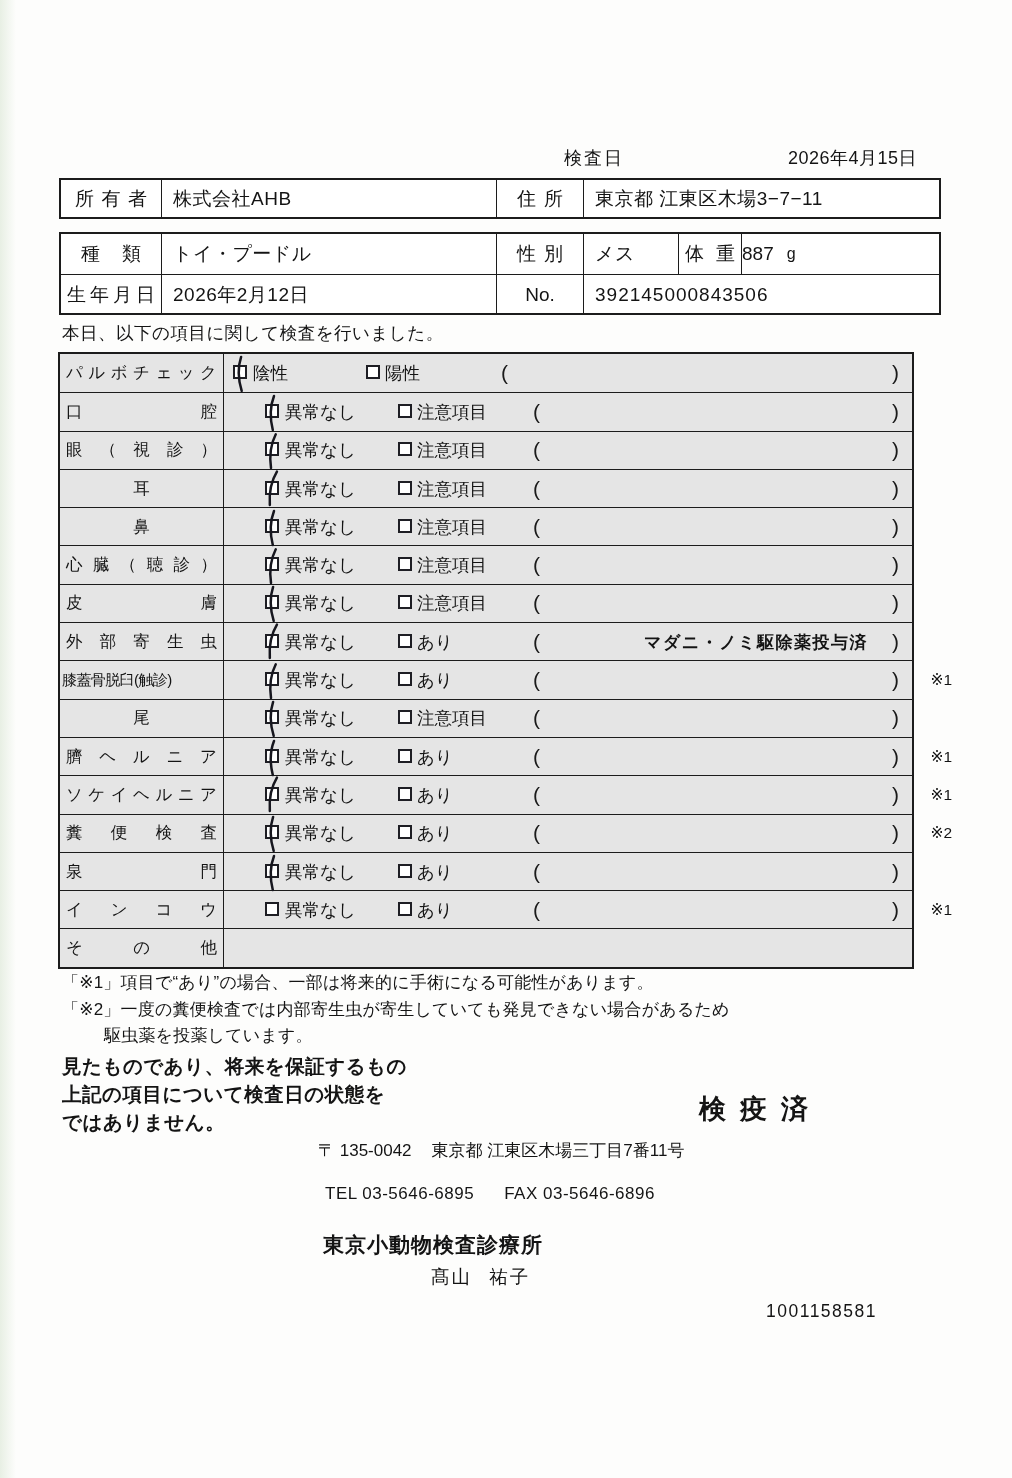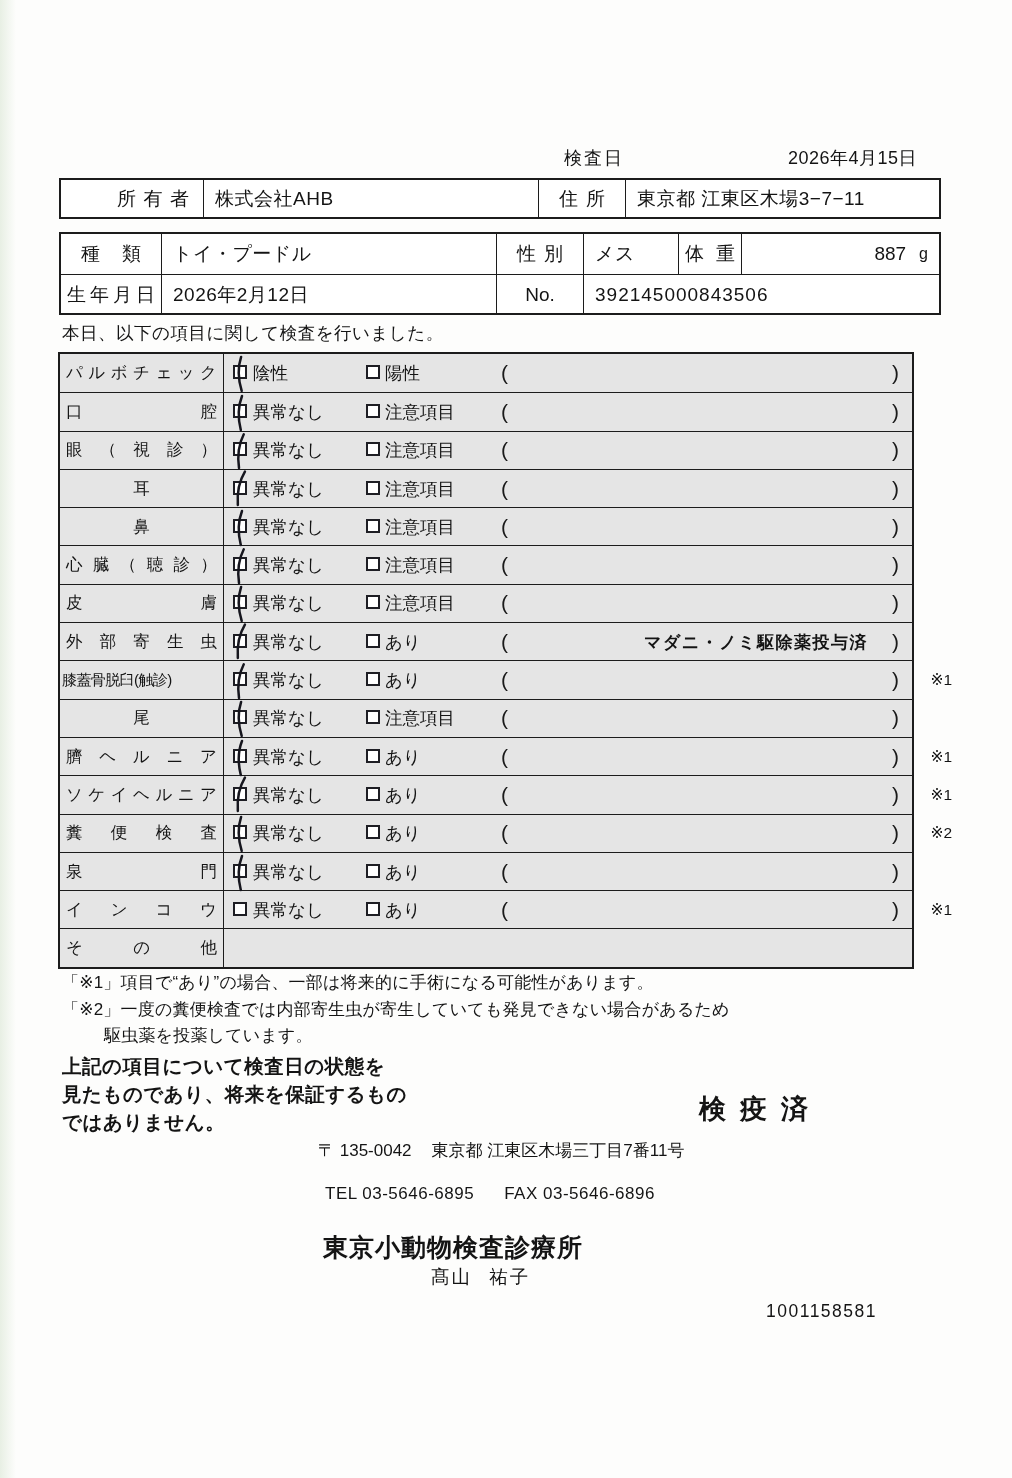--- a/index.html
+++ b/index.html
@@ -36,38 +36,38 @@
   }
   .hcell + .hcell{border-left:1.5px solid #1c1c1c;}
   .hlabel span{display:block;width:100%;text-align:justify;text-align-last:justify;}
   .hlabel.pad-lg{padding:0 20px;}
   .hlabel.pad-md{padding:0 14px;}
   .hlabel.pad-sm{padding:0 6px;}
   .hlabel.centered{justify-content:center;}
   .hlabel.centered span{text-align:center;text-align-last:center;}
   .hval{padding-left:11px;letter-spacing:.5px;}
   .hval.num{letter-spacing:1px;}
-  .weight-cell{justify-content:flex-end;gap:13px;padding-right:11px;}
+  .weight-cell{justify-content:flex-start;gap:13px;padding-right:11px;}
   .weight-cell .unit{font-size:16px;}
 
   #owner-table{left:59px;top:178px;width:882px;height:41px;}
-  #owner-table .hrow{grid-template-columns:100px 335px 87px 1fr;height:37px;padding-left:42px;}
+  #owner-table .hrow{grid-template-columns:100px 335px 87px 1fr;height:37px;}
   #pet-table{left:59px;top:232px;width:882px;height:83px;}
   #pet-table .r1{grid-template-columns:100px 335px 87px 95px 63px 1fr;}
   #pet-table .r2{grid-template-columns:100px 335px 87px 1fr;}
 
   .intro{left:62px;top:321px;font-size:17.5px;font-weight:500;letter-spacing:.5px;}
 
   
   .exam-table{
     left:58px;top:352px;width:856px;
     border:2px solid #1c1c1c;box-sizing:border-box;background:#e5e5e5;
   }
   .exam-row{display:grid;grid-template-columns:164px 1fr;height:38.3px;box-sizing:border-box;}
-  .exam-row + .exam-row{border-top:1.5px solid #1c1c1c;}
+  .exam-row + .exam-row{border-top:1.5px solid #1c1c1c;gap:32px;}
   .row-label{
     border-right:1.5px solid #1c1c1c;box-sizing:border-box;
     display:flex;align-items:center;font-size:16.5px;font-weight:500;
     overflow:hidden;white-space:nowrap;
   }
   .row-label span{display:block;width:100%;}
   .row-label.justify{padding:0 6px;}
   .row-label.justify span{text-align:justify;text-align-last:justify;}
   .row-label.center span{text-align:center;}
   .row-label.plain{padding:0 2px;font-size:15px;letter-spacing:-.6px;}
@@ -99,21 +99,21 @@
 
   
   .note{font-size:17px;font-weight:500;letter-spacing:.2px;}
   .note1{left:62px;top:971px;}
   .note2a{left:62px;top:998px;}
   .note2b{left:104px;top:1024px;}
   .disclaimer{left:62px;top:1052px;font-size:19.5px;line-height:28px;font-weight:600;letter-spacing:.5px;}
   .stamp{left:699px;top:1091px;font-size:27px;font-weight:600;letter-spacing:14px;}
   .postal-row{left:318px;top:1139px;display:flex;gap:20px;font-size:17px;font-weight:500;}
   .tel-row{left:325px;top:1184px;display:flex;gap:30px;font-size:17px;font-weight:500;letter-spacing:.5px;}
-  .clinic-name{left:323px;top:1231px;font-size:25px;font-weight:600;letter-spacing:1px;}
+  .clinic-name{left:323px;top:1231px;font-size:21px;font-weight:600;letter-spacing:1px;}
   .vet-name{left:431px;top:1264px;font-size:18.5px;font-weight:500;letter-spacing:2px;word-spacing:10px;}
   .doc-number{left:766px;top:1301px;font-size:17.5px;letter-spacing:1.5px;}
 </style>
 </head>
 <body>
 
 <div class="page">
   <div class="scan-edge"></div>
 
 
@@ -494,22 +494,22 @@
         
       </div>
     </div>
     </div>
 
   <div class="abs note note1">「※1」項目で“あり”の場合、一部は将来的に手術になる可能性があります。</div>
   <div class="abs note note2a">「※2」一度の糞便検査では内部寄生虫が寄生していても発見できない場合があるため</div>
   <div class="abs note note2b">駆虫薬を投薬しています。</div>
 
   <div class="abs disclaimer">
+    <div>見たものであり、将来を保証するもの</div>
     <div>上記の項目について検査日の状態を</div>
-    <div>見たものであり、将来を保証するもの</div>
     <div>ではありません。</div>
   </div>
 
   <div class="abs stamp">検疫済</div>
 
   <div class="abs postal-row">
     <span>〒 135-0042</span>
     <span>東京都 江東区木場三丁目7番11号</span>
   </div>
 

